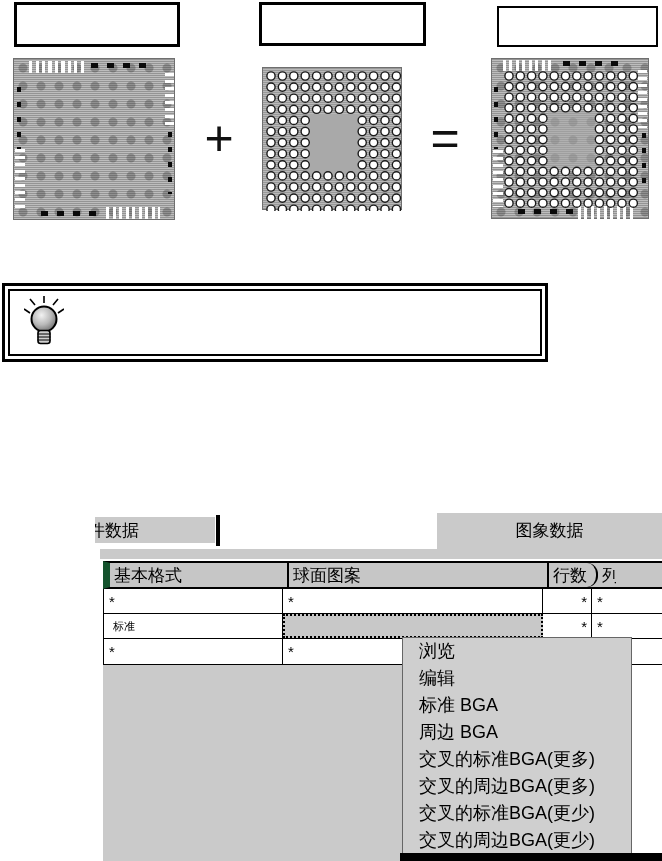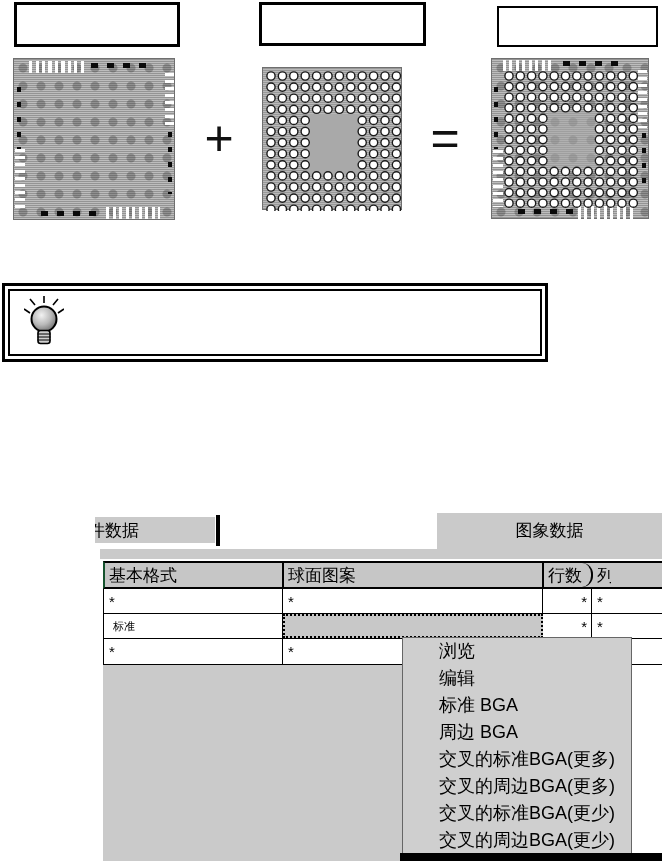--- a/index.html
+++ b/index.html
@@ -54,39 +54,39 @@
   .tab1 span{margin-left:-7px;}
   .tab-sep{position:absolute;left:216px;top:515px;width:4px;height:31px;background:#000;}
   .tab2{left:221px;top:517px;width:213px;height:26px;border-right:3px solid #fff;border-top:1px solid #e8e8e8;}
   .tab3{left:437px;top:513px;width:225px;height:39px;align-items:flex-start;padding-top:6px;}
 
   .grid-band{position:absolute;left:100px;top:549px;width:562px;height:10px;background:#cacaca;}
 
   
   .t-row{position:absolute;left:103px;width:559px;display:flex;box-sizing:border-box;background:#fff;}
   .t-head{top:561px;height:28px;background:#c6c6c6;border-top:2px solid #000;border-bottom:2px solid #000;
-          border-left:2px solid #14532d;font-size:17px;z-index:2;}
+          border-left:7px solid #14532d;font-size:17px;z-index:2;}
   .t-head .tc{border-right:2px solid #000;display:flex;align-items:center;padding-left:4px;box-sizing:border-box;}
   .t-body{border-left:1px solid #000;border-bottom:1px solid #000;font-size:15px;z-index:2;}
   .t-body .tc{border-right:1px solid #000;display:flex;align-items:center;padding-left:5px;box-sizing:border-box;}
   .r1{top:589px;height:25px;}
   .r2{top:614px;height:25px;}
   .r3{top:639px;height:26px;}
   .c1{width:179px;} .c2{width:260px;} .c3{width:49px;justify-content:flex-end;padding-right:4px;}
   .c4{flex:1;border-right:none !important;}
   .hc4 span{display:inline-block;width:14px;overflow:hidden;white-space:nowrap;}
   .cell-sel{background:#c8c8c8;border:2px dotted #000 !important;}
   .r2 .c1{font-size:11px;padding-left:9px;}
 
   .gray-panel{position:absolute;left:103px;top:664px;width:529px;height:197px;background:#cacaca;z-index:1;}
 
   
   .menu{position:absolute;left:402px;top:637px;width:230px;height:216px;box-sizing:border-box;
         background:#cfcfcf;border:1px solid #666;border-bottom:none;z-index:10;}
-  .menu-item{height:27px;line-height:27px;padding-left:36px;font-size:18px;white-space:nowrap;}
+  .menu-item{height:27px;line-height:27px;padding-left:16px;font-size:18px;white-space:nowrap;}
   .menu-bar{position:absolute;left:400px;top:853px;width:262px;height:8px;background:#000;z-index:11;}
 </style>
 </head>
 <body>
 
 <div class="page">
 
   <div class="caption-box cb1"><span></span></div>
   <div class="caption-box cb2"><span></span></div>
   <div class="caption-box cb3"><span></span></div>

